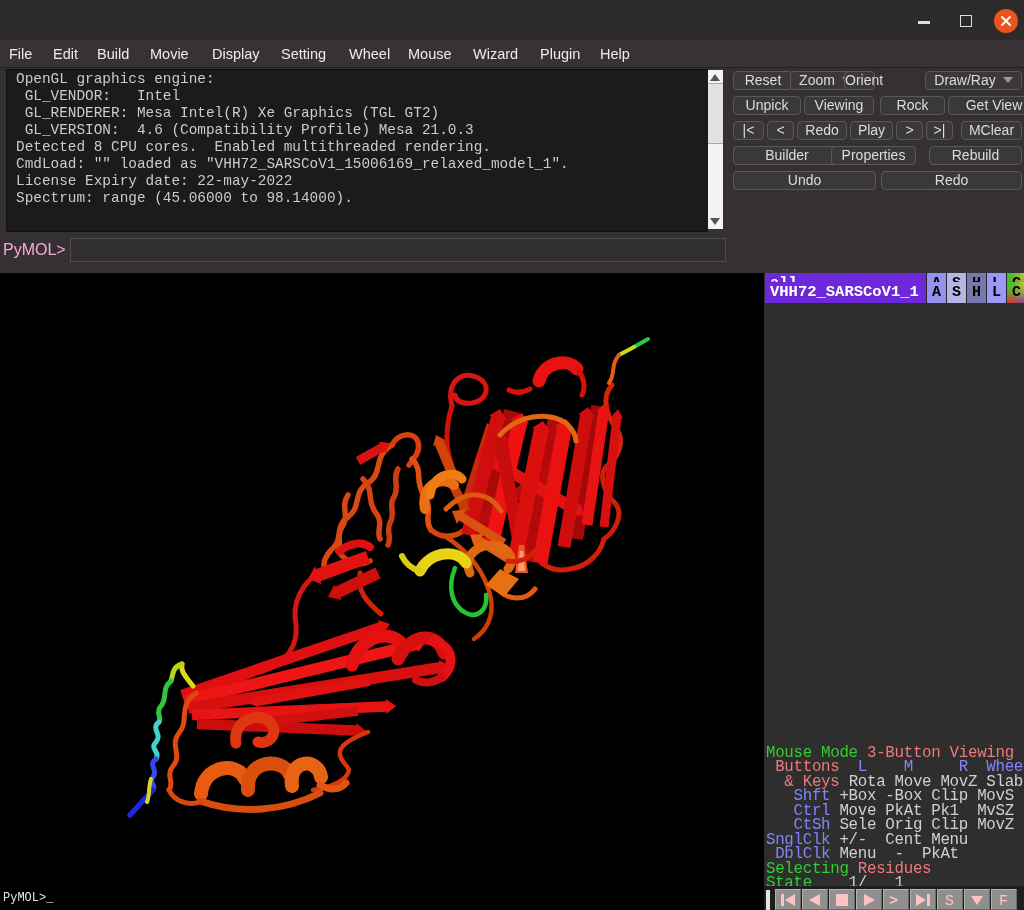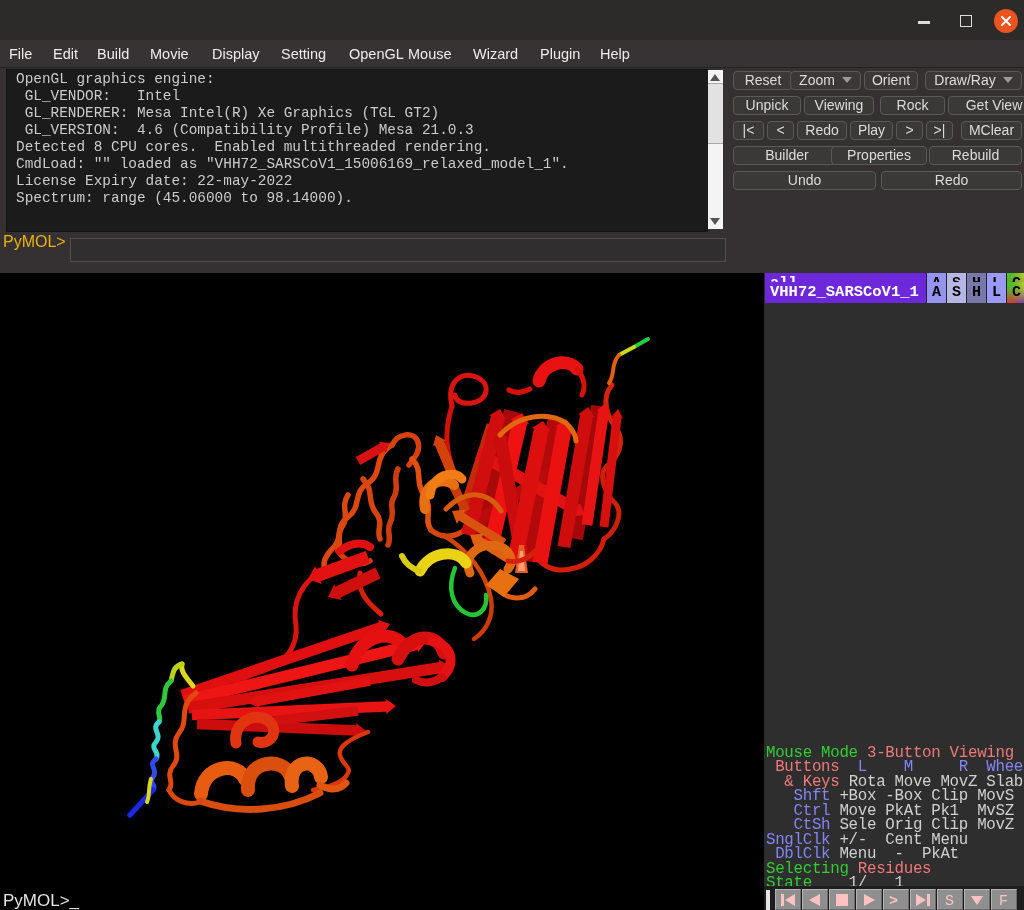--- a/index.html
+++ b/index.html
@@ -12,57 +12,57 @@
   #maxbtn { left:960px; top:15px; width:12px; height:12px; border:1.7px solid #dcdcdc; }
   #closebtn { left:994px; top:9px; width:24px; height:24px; border-radius:50%; background:#e95420; }
   #closebtn svg { position:absolute; left:6px; top:6px; }
   #menubar { left:0; top:40px; width:1024px; height:28px; background:#373334; border-bottom:1px solid #242121;}
   .menuitem { top:6px; color:#eeebeb; font-size:14.5px; }
   #upper { left:0; top:68px; width:1024px; height:205px; background:#353132; }
   #console { left:6px; top:1px; width:702px; height:163px; background:#1b1b1b; border:1px solid #141212; border-right:none; color:#cbcbcb; font-family:"Liberation Mono", monospace; font-size:14.4px; line-height:17px; white-space:pre; overflow:hidden; padding-left:9px; padding-top:1px;}
   #scroll { left:708px; top:2px; width:15px; height:159px; background:#f4f4f4; }
   .sarrow { left:2px; width:0; height:0; border-left:5.5px solid transparent; border-right:5.5px solid transparent; }
   #thumb { left:0px; top:13px; width:15px; height:61px; background:#e2e2e2; border-top:1px solid #a8a8a8; border-bottom:1px solid #a8a8a8; }
-  #plabel { left:3px; top:165px; color:#eab308; font-size:16px; }
+  #plabel { left:3px; top:173px; color:#f9a8d4; font-size:16px; }
   #pinput { left:70px; top:170px; width:656px; height:24px; background:#302e2e; border:1px solid #514e4e; }
   .pbtn { background:#3b3838; border:1px solid #5b5858; border-radius:4px; color:#dcdcdc; font-size:14px; text-align:center; height:19px; line-height:17px; }
   .caret { display:inline-block; width:0; height:0; border-left:5px solid transparent; border-right:5px solid transparent; border-top:6px solid #9b9898; vertical-align:middle; margin-left:7px; margin-bottom:2px;}
   #main { left:0; top:273px; width:1024px; height:637px; background:#000; }
   #sidepanel { left:764px; top:0px; width:260px; height:637px; background:#2f2e2e; }
   .objrow { left:1px; width:259px; height:21px; background:#6d28d9; color:#fff; font-family:"Liberation Mono", monospace; font-size:15.5px; line-height:21px;font-weight:bold; }
   .objrow span.nm { position:absolute; left:5px; top:0px; }
   .ashlc { position:absolute; top:0; width:19px; height:21px; text-align:center; color:#000; font-family:"Liberation Mono", monospace; font-size:15px; line-height:21px; }
   #mousetext { left:2px; top:473px; width:258px; font-family:"Liberation Mono", monospace; font-size:15.8px; line-height:14.45px; white-space:pre; color:#d0d0d0; letter-spacing:-0.3px;}
   #mousetext .g { color:#33cc33; } #mousetext .r { color:#f07878; } #mousetext .b { color:#8484f8; }
   #tbar { left:0px; top:613px; width:260px; height:24px; background:#1e1e1e; }
   .tbtn { position:absolute; top:3px; width:26px; height:21px; background:#8f8f8f; border-top:1px solid #b2b2b2; border-left:1px solid #b2b2b2; border-right:1px solid #6a6a6a; border-bottom:1px solid #6a6a6a; text-align:center; }
   .tbtn svg { margin-top:4px; }
   #vbar { position:absolute; left:2px; top:4px; width:4px; height:20px; background:#e6e6e6; }
-  #pymolprompt { left:3px; top:618px; color:#e4e4e4; font-family:Liberation Sans, sans-serif; font-size:17px; }
+  #pymolprompt { left:3px; top:618px; color:#e4e4e4; font-family:Liberation Mono, monospace; font-size:12px; }
 </style>
 </head>
 <body>
 <div class="abs" id="titlebar">
   <div class="abs" id="title">PyMOL</div>
   <div class="abs" id="minbtn"></div>
   <div class="abs" id="maxbtn"></div>
   <div class="abs" id="closebtn">
       <svg width="12" height="12" viewBox="0 0 12 12">
         <path d="M2 2 L10 10 M10 2 L2 10" stroke="#fff" stroke-width="1.9" stroke-linecap="round"></path>
       </svg>
     </div>
 </div>
 <div class="abs" id="menubar">
     <div class="menuitem abs" style="left:9px">File</div>
     <div class="menuitem abs" style="left:53px">Edit</div>
     <div class="menuitem abs" style="left:97px">Build</div>
     <div class="menuitem abs" style="left:150px">Movie</div>
     <div class="menuitem abs" style="left:212px">Display</div>
     <div class="menuitem abs" style="left:281px">Setting</div>
-    <div class="menuitem abs" style="left:349px">OpenGL</div>
+    <div class="menuitem abs" style="left:349px">Wheel</div>
     <div class="menuitem abs" style="left:408px">Mouse</div>
     <div class="menuitem abs" style="left:473px">Wizard</div>
     <div class="menuitem abs" style="left:540px">Plugin</div>
     <div class="menuitem abs" style="left:600px">Help</div>
   </div>
 <div class="abs" id="upper">
   <div class="abs" id="console">OpenGL graphics engine:
  GL_VENDOR:   Intel
  GL_RENDERER: Mesa Intel(R) Xe Graphics (TGL GT2)
  GL_VERSION:  4.6 (Compatibility Profile) Mesa 21.0.3
@@ -72,35 +72,35 @@
 Spectrum: range (45.06000 to 98.14000).</div>
   <div class="abs" id="scroll">
     <div class="sarrow abs" style="top:4px; border-bottom:7px solid #555;"></div>
     <div id="thumb" class="abs"></div>
     <div class="sarrow abs" style="bottom:4px; border-top:7px solid #555;"></div>
   </div>
   <div class="abs" id="plabel">PyMOL&gt;</div>
   <div class="abs" id="pinput"></div>
   <div class="pbtn abs" style="left:733px;top:3px;width:60px">Reset</div>
     <div class="pbtn abs" style="left:790px;top:3px;width:71px">Zoom<span class="caret"></span></div>
-    <div class="pbtn abs" style="left:864px;top:3px;width:54px">Orient</div>
+    <div class="pbtn abs" style="left:844px;top:3px;width:31px">Orient</div>
     <div class="pbtn abs" style="left:925px;top:3px;width:97px">Draw/Ray<span class="caret"></span></div>
     <div class="pbtn abs" style="left:733px;top:28px;width:68px">Unpick</div>
     <div class="pbtn abs" style="left:804px;top:28px;width:70px">Viewing</div>
     <div class="pbtn abs" style="left:880px;top:28px;width:65px">Rock</div>
     <div class="pbtn abs" style="left:948px;top:28px;width:92px">Get View</div>
     <div class="pbtn abs" style="left:733px;top:53px;width:31px">|&lt;</div>
     <div class="pbtn abs" style="left:767px;top:53px;width:27px">&lt;</div>
     <div class="pbtn abs" style="left:797px;top:53px;width:50px">Redo</div>
     <div class="pbtn abs" style="left:850px;top:53px;width:43px">Play</div>
     <div class="pbtn abs" style="left:896px;top:53px;width:27px">&gt;</div>
     <div class="pbtn abs" style="left:926px;top:53px;width:27px">&gt;|</div>
     <div class="pbtn abs" style="left:961px;top:53px;width:61px">MClear</div>
     <div class="pbtn abs" style="left:733px;top:78px;width:108px">Builder</div>
-    <div class="pbtn abs" style="left:831px;top:78px;width:96px">Properties</div>
+    <div class="pbtn abs" style="left:831px;top:78px;width:85px">Properties</div>
     <div class="pbtn abs" style="left:929px;top:78px;width:93px">Rebuild</div>
     <div class="pbtn abs" style="left:733px;top:103px;width:143px">Undo</div>
     <div class="pbtn abs" style="left:881px;top:103px;width:141px">Redo</div>
 </div>
 <div class="abs" id="main">
   <svg class="abs" width="764" height="637" viewBox="0 0 764 637" style="left:0;top:0">
 <path d="M392,172 C372,184 384,200 368,210 C352,220 362,234 348,244 C334,254 344,266 332,276 C326,282 322,290 325,296" stroke="#dd4710" stroke-width="5.5" fill="none" stroke-linecap="round" stroke-linejoin="round"></path>
 <path d="M392,172 C398,160 414,158 418,169 C421,179 413,186 409,192" stroke="#d84010" stroke-width="5.5" fill="none" stroke-linecap="round" stroke-linejoin="round"></path>
 <path d="M412,186 C424,198 414,208 424,222 C434,236 423,246 431,257" stroke="#e05012" stroke-width="5.5" fill="none" stroke-linecap="round" stroke-linejoin="round"></path>
 <path d="M431,257 C444,268 461,263 469,252" stroke="#d44810" stroke-width="5.5" fill="none" stroke-linecap="round" stroke-linejoin="round"></path>

